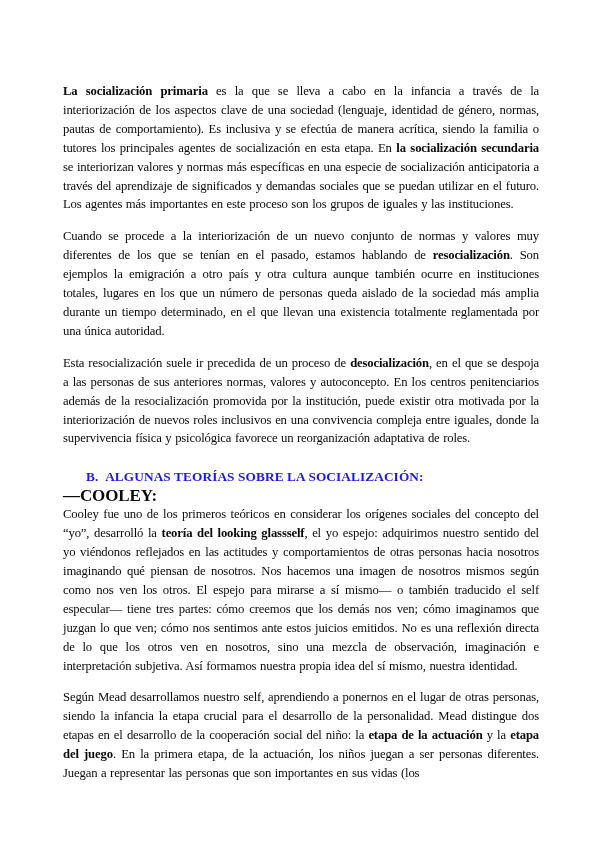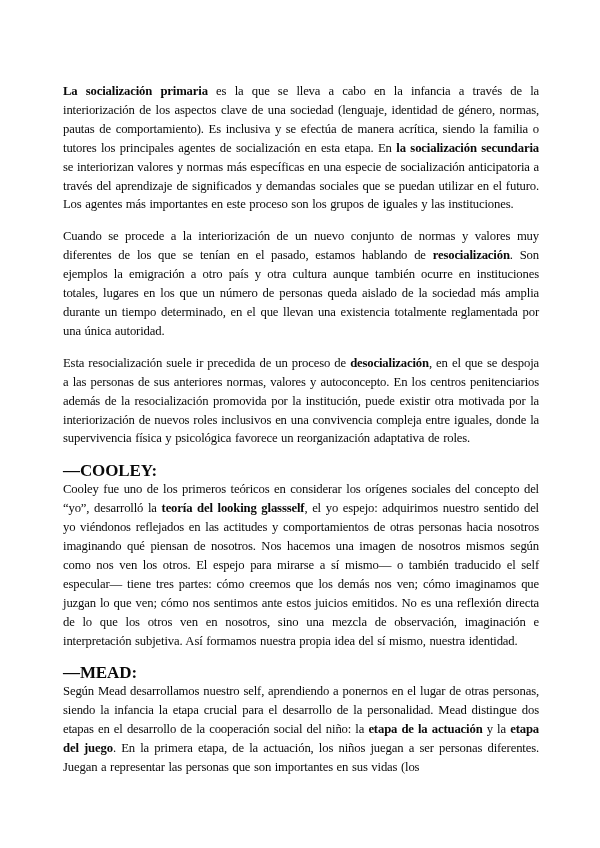--- a/index.html
+++ b/index.html
@@ -46,17 +46,17 @@
   .run { font-weight: inherit; }
   .run.bold { font-weight: bold; }
 </style>
 </head>
 <body style="background: rgb(255, 255, 255);">
 
 <div class="doc-page" style="color: rgb(10, 10, 10);">
     <p class="paragraph"><span class="run bold">La socialización primaria</span><span class="run"> es la que se lleva a cabo en la infancia a través de la interiorización de los aspectos clave de una sociedad (lenguaje, identidad de género, normas, pautas de comportamiento). Es inclusiva y se efectúa de manera acrítica, siendo la familia o tutores los principales agentes de socialización en esta etapa. En </span><span class="run bold">la socialización secundaria</span><span class="run"> se interiorizan valores y normas más específicas en una especie de socialización anticipatoria a través del aprendizaje de significados y demandas sociales que se puedan utilizar en el futuro. Los agentes más importantes en este proceso son los grupos de iguales y las instituciones.</span></p>
     <p class="paragraph"><span class="run">Cuando se procede a la interiorización de un nuevo conjunto de normas y valores muy diferentes de los que se tenían en el pasado, estamos hablando de </span><span class="run bold">resocialización</span><span class="run">. Son ejemplos la emigración a otro país y otra cultura aunque también ocurre en instituciones totales, lugares en los que un número de personas queda aislado de la sociedad más amplia durante un tiempo determinado, en el que llevan una existencia totalmente reglamentada por una única autoridad.</span></p>
     <p class="paragraph"><span class="run">Esta resocialización suele ir precedida de un proceso de </span><span class="run bold">desocialización</span><span class="run">, en el que se despoja a las personas de sus anteriores normas, valores y autoconcepto. En los centros penitenciarios además de la resocialización promovida por la institución, puede existir otra motivada por la interiorización de nuevos roles inclusivos en una convivencia compleja entre iguales, donde la supervivencia física y psicológica favorece un reorganización adaptativa de roles.</span></p>
+    <p class="section-heading" style="color: rgb(27, 24, 239);"><span class="run bold">B. ALGUNAS TEORÍAS SOBRE LA SOCIALIZACIÓN:</span></p>
     <p class="subheading"><span class="run bold">—COOLEY:</span></p>
     <p class="paragraph"><span class="run">Cooley fue uno de los primeros teóricos en considerar los orígenes sociales del concepto del “yo”, desarrolló la </span><span class="run bold">teoría del looking glassself</span><span class="run">, el yo espejo: adquirimos nuestro sentido del yo viéndonos reflejados en las actitudes y comportamientos de otras personas hacia nosotros imaginando qué piensan de nosotros. Nos hacemos una imagen de nosotros mismos según como nos ven los otros. El espejo para mirarse a sí mismo— o también traducido el self especular— tiene tres partes: cómo creemos que los demás nos ven; cómo imaginamos que juzgan lo que ven; cómo nos sentimos ante estos juicios emitidos. No es una reflexión directa de lo que los otros ven en nosotros, sino una mezcla de observación, imaginación e interpretación subjetiva. Así formamos nuestra propia idea del sí mismo, nuestra identidad.</span></p>
-    <p class="subheading"><span class="run bold">—MEAD:</span></p>
     <p class="paragraph"><span class="run">Según Mead desarrollamos nuestro self, aprendiendo a ponernos en el lugar de otras personas, siendo la infancia la etapa crucial para el desarrollo de la personalidad. Mead distingue dos etapas en el desarrollo de la cooperación social del niño: la </span><span class="run bold">etapa de la actuación</span><span class="run"> y la </span><span class="run bold">etapa del juego</span><span class="run">. En la primera etapa, de la actuación, los niños juegan a ser personas diferentes. Juegan a representar las personas que son importantes en sus vidas (los</span></p>
   </div>
 
 </body></html>

